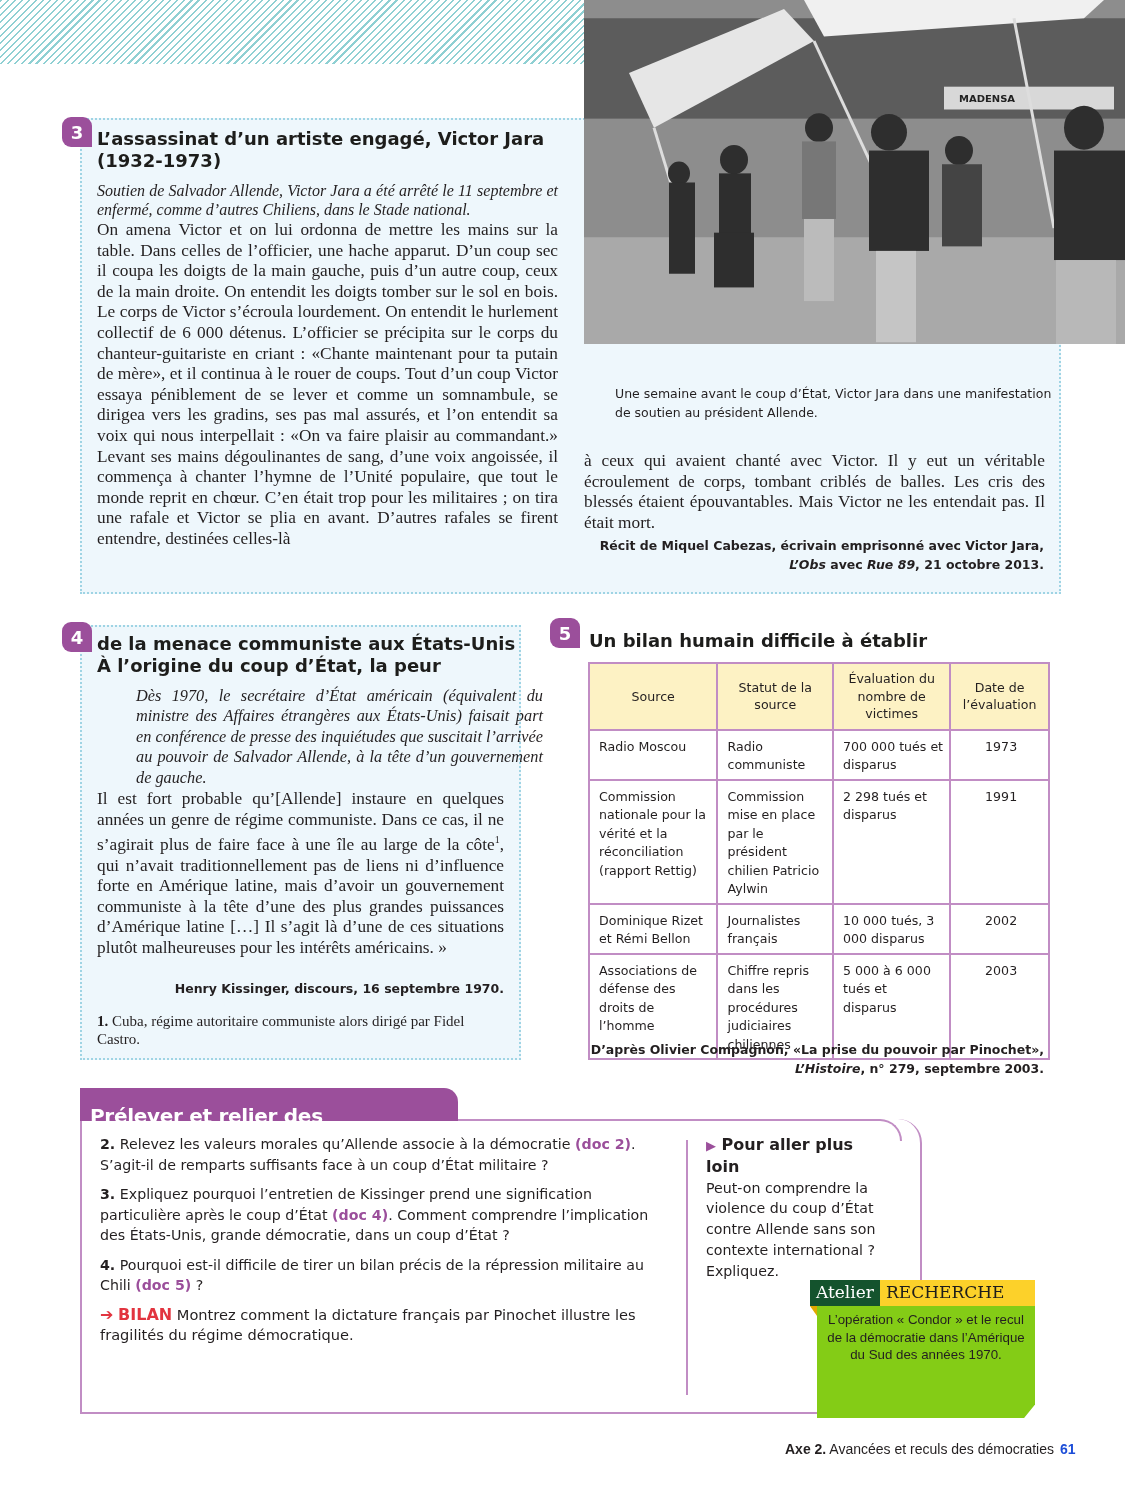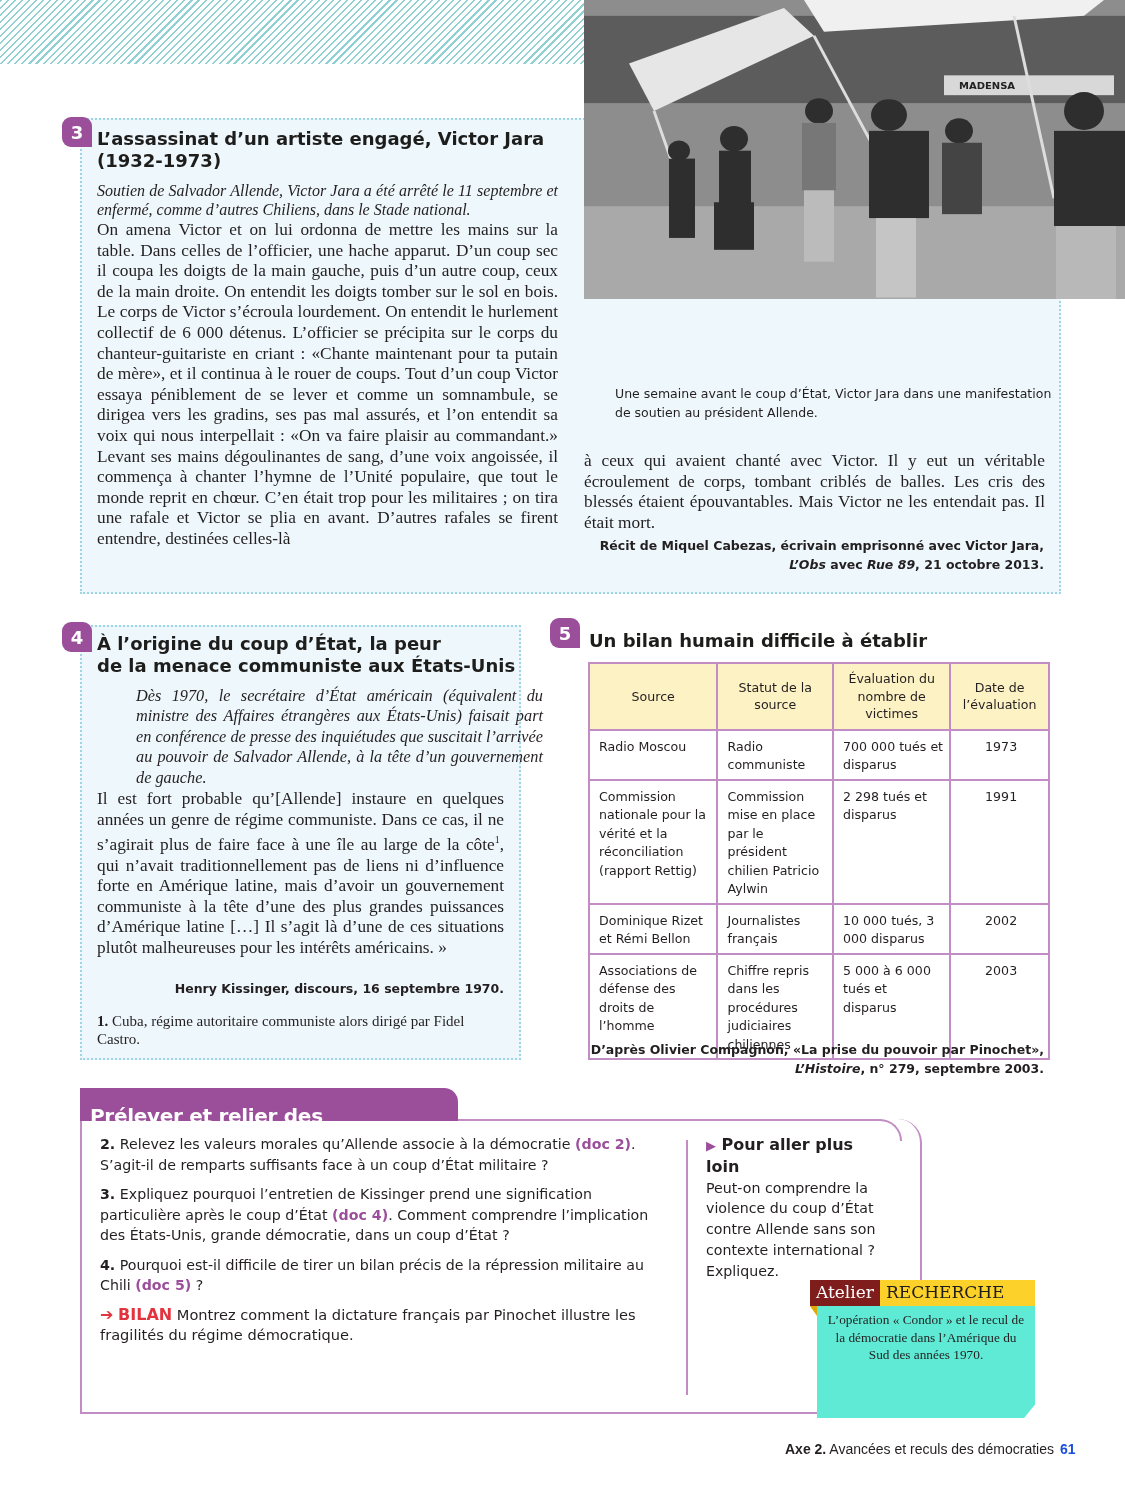--- a/index.html
+++ b/index.html
@@ -5,21 +5,21 @@
   * { box-sizing: border-box; margin: 0; padding: 0; }
   body {
     width: 1125px; height: 1500px; position: relative; overflow: hidden;
     background: #ffffff; font-family: "Liberation Serif", serif; color: #231f20;
   }
   .hatch {
     position: absolute; left: 0; top: 0; width: 585px; height: 64px;
     background: repeating-linear-gradient(135deg, #8fd0d3 0 1.5px, #ffffff 1.5px 5px);
   }
   .photo {
-    position: absolute; left: 584px; top: 0; width: 541px; height: 299px;
+    position: absolute; left: 584px; top: 0; width: 541px; height: 344px;
     background: linear-gradient(180deg, #9a9a9a 0%, #6f6f6f 30%, #4a4a4a 55%, #8a8a8a 75%, #b2b2b2 100%);
     overflow: hidden;
   }
   .photo svg { width: 100%; height: 100%; display: block; }
 
   .doc-box {
     position: absolute; background: #eef7fc;
     border: 2px dotted #9fd4e4;
   }
   .doc3 { left: 80px; top: 118px; width: 981px; height: 476px; border-top: 2px dotted #9fd4e4; }
@@ -85,25 +85,25 @@
   .q-divider { position: absolute; left: 686px; top: 1140px; width: 2px; height: 255px; background: #c18dc4; }
   .further {
     position: absolute; left: 706px; top: 1135px; width: 180px;
     font-family: "DejaVu Sans", sans-serif; font-size: 14.2px; line-height: 20.8px;
   }
   .further-title { font-weight: bold; font-size: 16px; }
   .further-title .tri { color: #9b4f9b; font-size: 13px; }
 
   .atelier { position: absolute; left: 810px; top: 1280px; width: 225px; }
   .atelier-head { display: flex; height: 26px; font-family: "DejaVu Serif", serif; font-size: 17px; }
-  .atelier-a { background: #7f1d1d; color: #fff; padding: 2px 6px; }
+  .atelier-a { background: #14532d; color: #fff; padding: 2px 6px; }
   .atelier-r { background: #fcd12a; color: #1d1d1b; padding: 2px 6px; flex: 1; }
   .atelier-body {
-    background: #5eead4; margin-left: 7px; padding: 5px 8px 10px; text-align: center;
-    font-family: Liberation Serif, serif; font-size: 13.3px; line-height: 17.5px; height: 112px;
+    background: #84cc16; margin-left: 7px; padding: 5px 8px 10px; text-align: center;
+    font-family: Liberation Sans, sans-serif; font-size: 13.3px; line-height: 17.5px; height: 112px;
     clip-path: polygon(0 0, 100% 0, 100% 88%, 95% 100%, 0 100%);
   }
   .atelier-fold { position:absolute; left:0; top:26px; width:0; height:0; border-top:10px solid #e0a800; border-left:7px solid transparent; }
 
   .footer {
     position: absolute; left: 785px; top: 1441px; font-family: "Liberation Sans", sans-serif; font-size: 14px;
   }
   .footer b { font-weight: bold; }
   .page-num { color: #1d4ed8; font-weight: bold; margin-left: 6px; }
 </style>
@@ -157,22 +157,22 @@
 <div class="caption" style="left:585px; top:384px; width:450px;">Une semaine avant le coup d’État, Victor Jara dans une manifestation de soutien au président Allende.</div>
 <div class="body-text" style="left:584px; top:451px; width:461px;">à ceux qui avaient chanté avec Victor. Il y eut un véritable écroulement de corps, tombant criblés de balles. Les cris des blessés étaient épouvantables. Mais Victor ne les entendait pas. Il était mort.</div>
 <div class="source" style="left:584px; top:536px; width:460px;">
   <div>Récit de Miquel Cabezas, écrivain emprisonné avec Victor Jara,</div>
   <div><i>L’Obs</i><span> avec </span><i>Rue 89</i><span>, 21 octobre 2013.</span></div>
 </div>
 
 <div class="doc-box doc4"></div>
 <div class="num-badge" style="left:62px; top:622px;">4</div>
 <div class="doc-title" style="left:97px; top:633px; width:420px;">
+  <div>de la menace communiste aux États-Unis</div>
   <div>À l’origine du coup d’État, la peur</div>
-  <div>de la menace communiste aux États-Unis</div>
 </div>
 <div class="intro" style="left:97px; top:686px; width:407px; font-size:16.3px; line-height:20.4px;margin-left:39px;">Dès 1970, le secrétaire d’État américain (équivalent du ministre des Affaires étrangères aux États-Unis) faisait part en conférence de presse des inquiétudes que suscitait l’arrivée au pouvoir de Salvador Allende, à la tête d’un gouvernement de gauche.</div>
 <div class="body-text" style="left:97px; top:789px; width:407px;">
   <span>Il est fort probable qu’[Allende] instaure en quelques années un genre de régime communiste. Dans ce cas, il ne s’agirait plus de faire face à une île au large de la côte</span><sup style="font-size:10px;">1</sup><span>, qui n’avait traditionnellement pas de liens ni d’influence forte en Amérique latine, mais d’avoir un gouvernement communiste à la tête d’une des plus grandes puissances d’Amérique latine […] Il s’agit là d’une de ces situations plutôt malheureuses pour les intérêts américains. »</span>
 </div>
 <div class="source" style="left:97px; top:979px; width:407px;">Henry Kissinger, discours, 16 septembre 1970.</div>
 <div class="footnote" style="left:97px; top:1012px; width:407px;">
   <b>1.</b><span> Cuba, régime autoritaire communiste alors dirigé par Fidel Castro.</span>
 </div>
 

